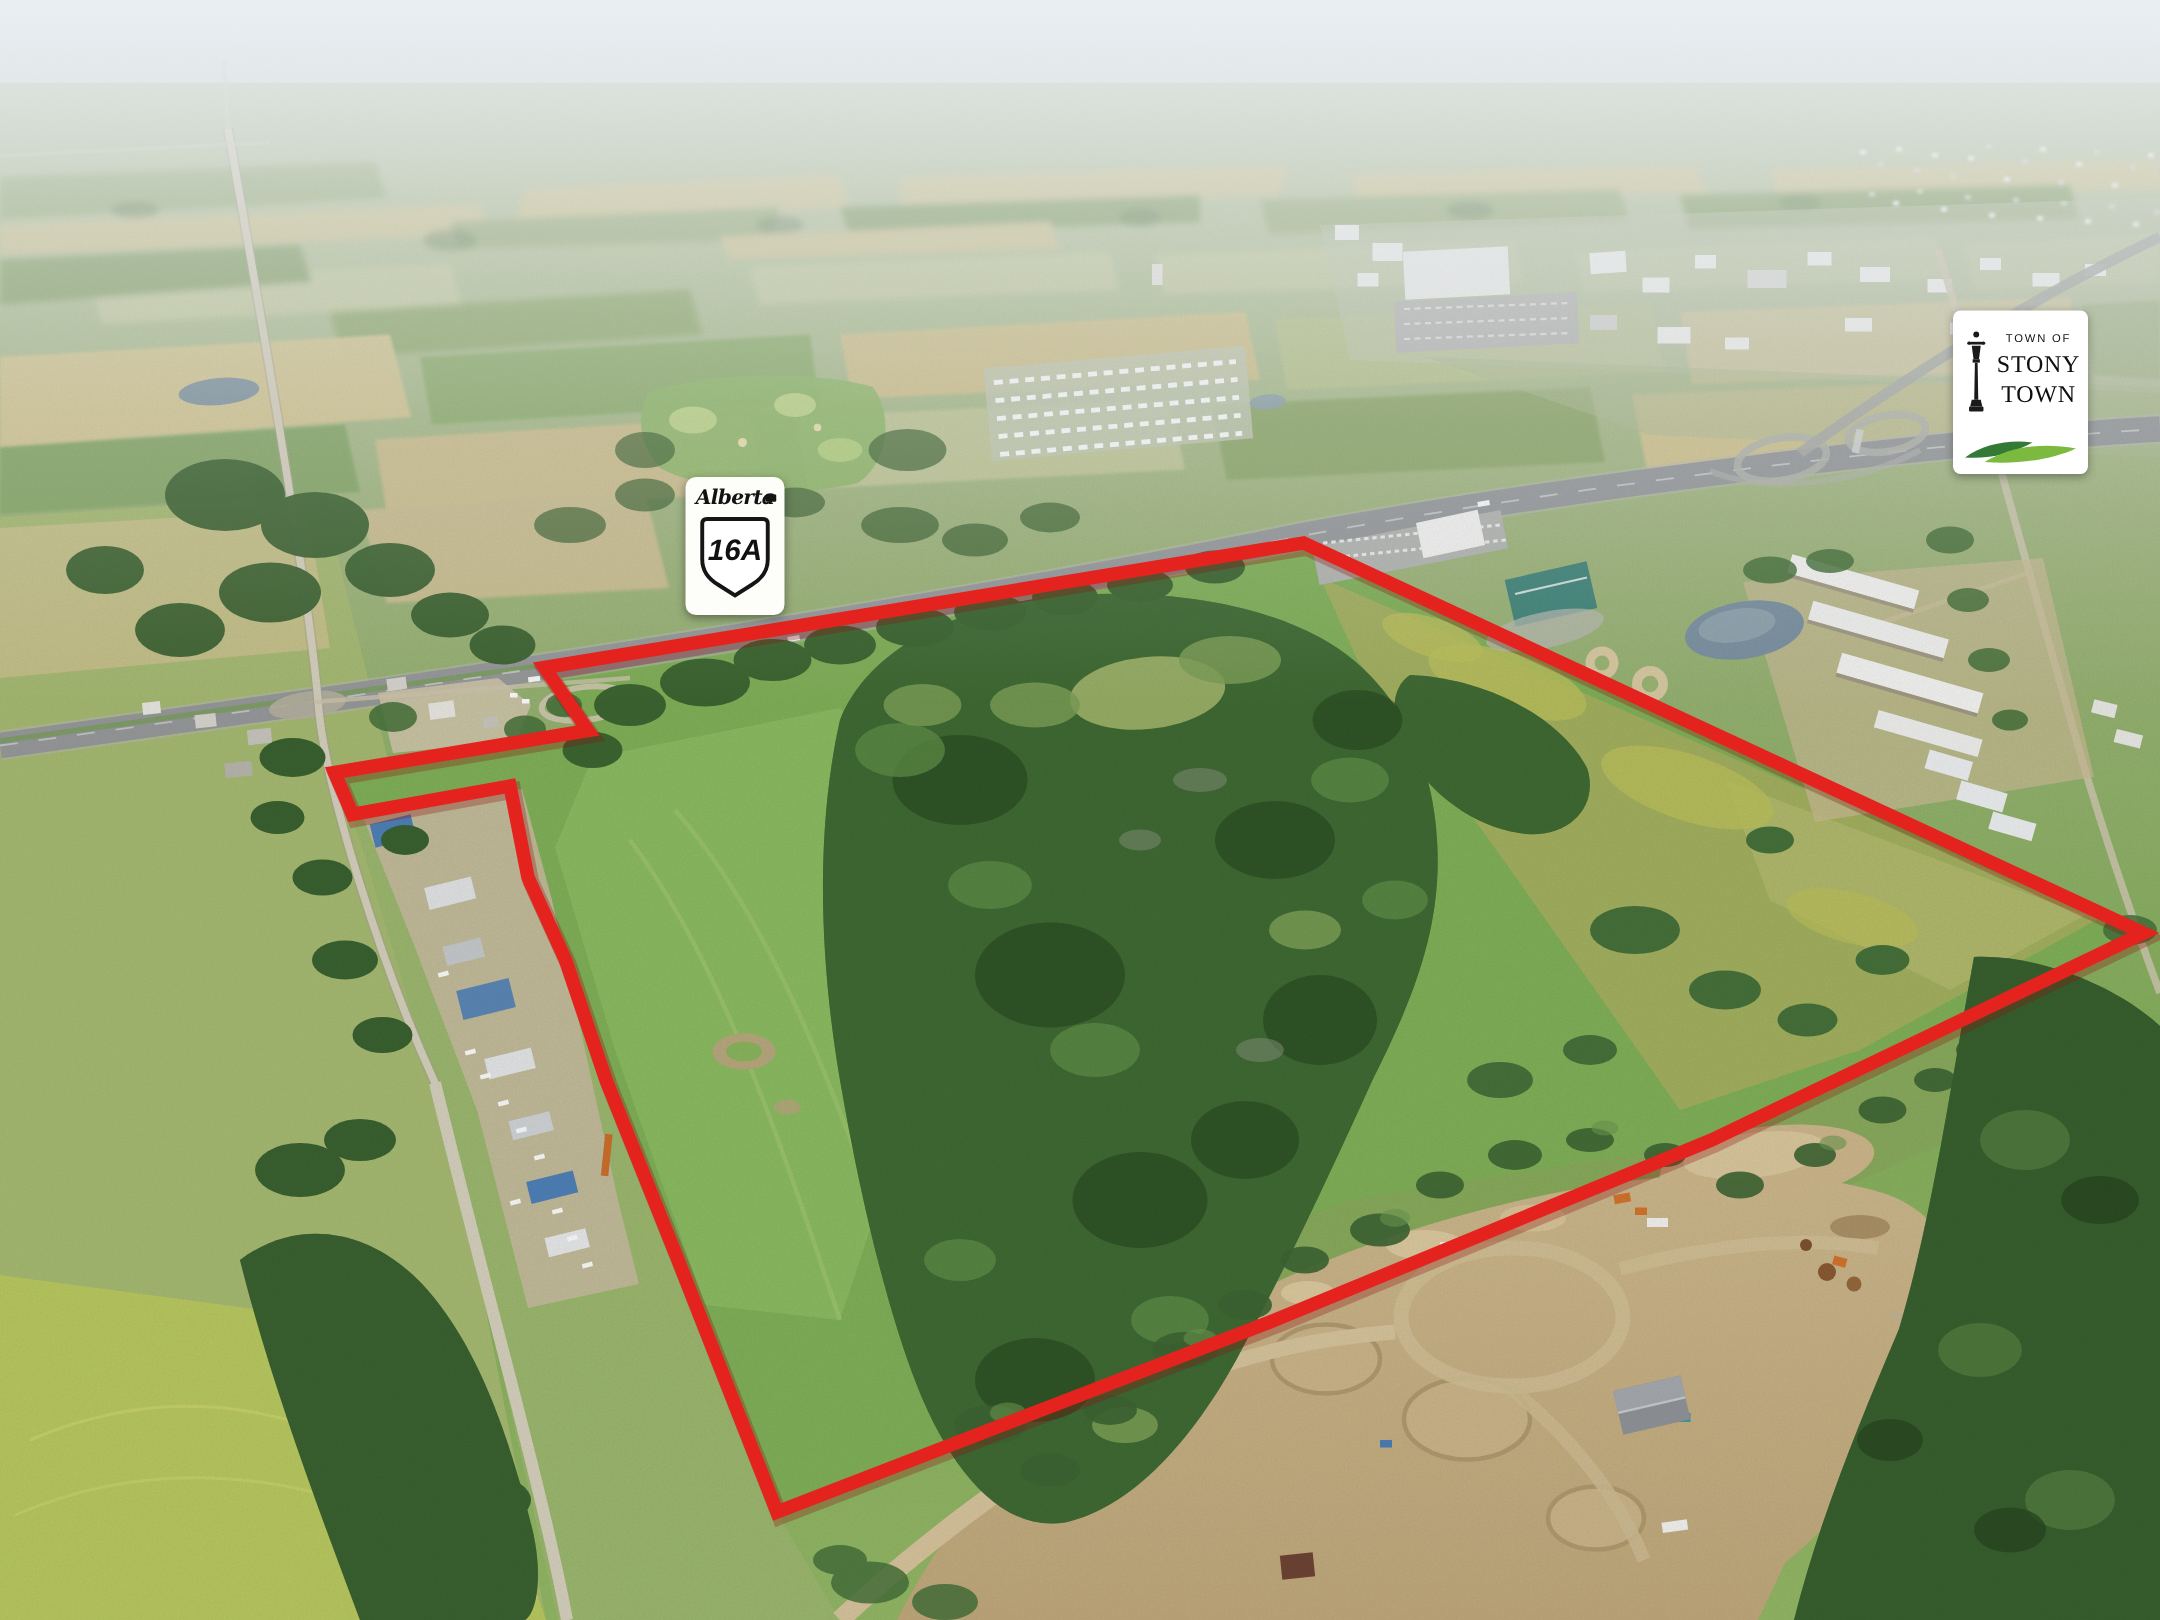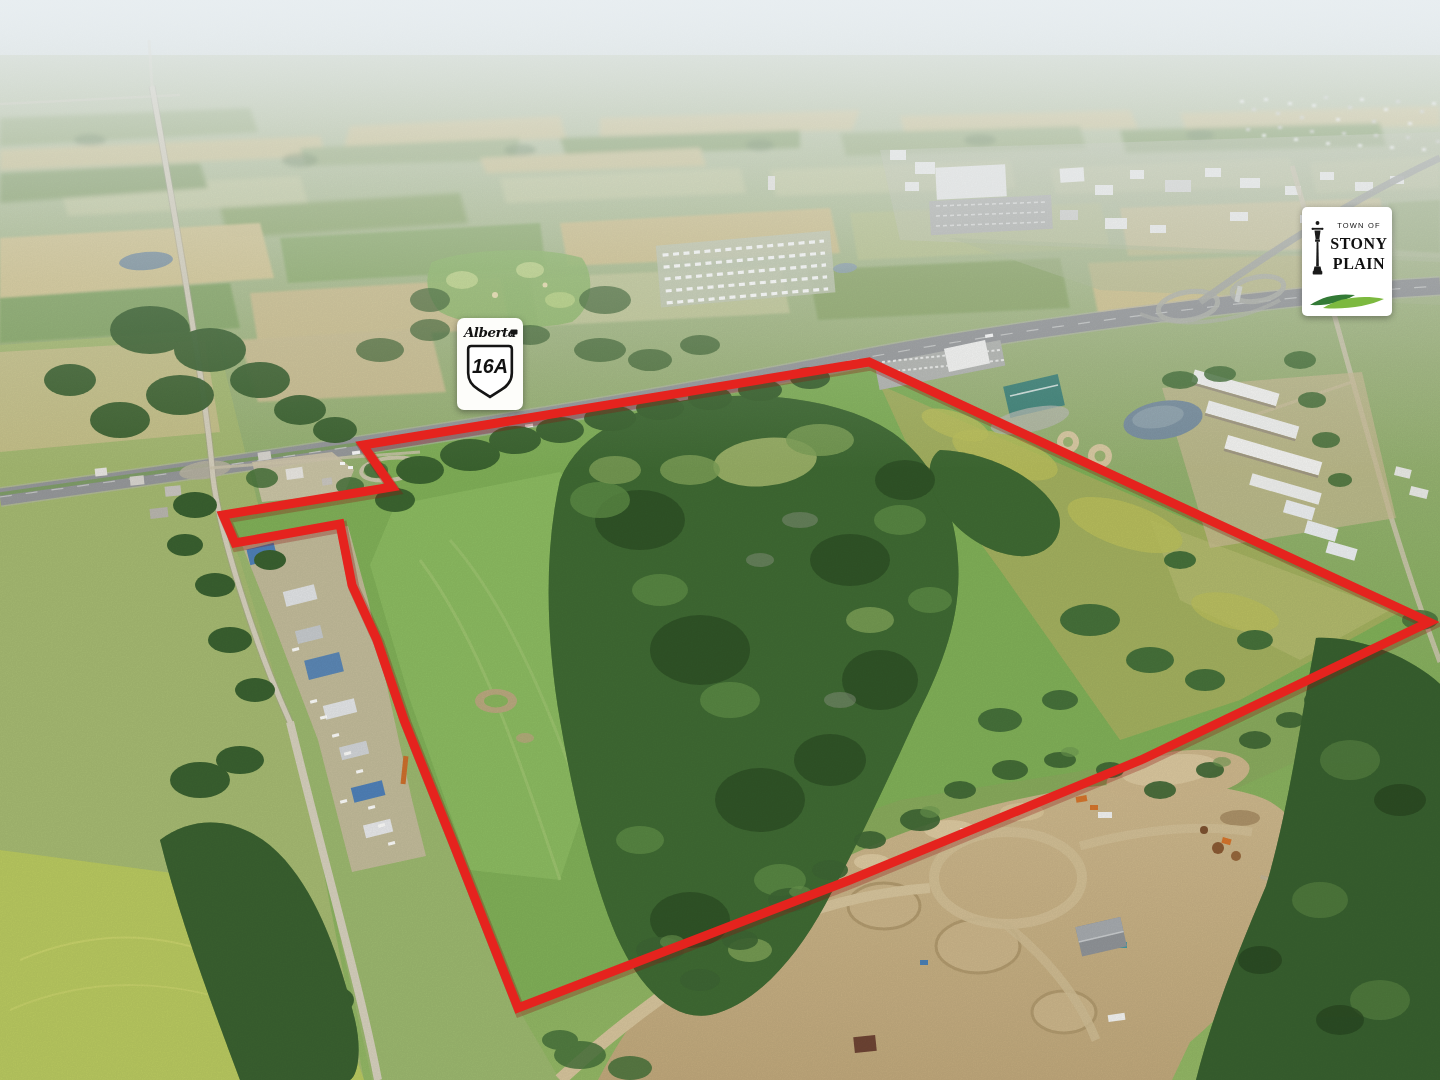--- a/index.html
+++ b/index.html
@@ -14,21 +14,21 @@
     font-size:13.5px;color:#121212;letter-spacing:-.5px;}
   .flag-ico{position:absolute;right:5px;top:6px;}
   .crest-wrap{width:52px;margin:1px auto 0;font-style:italic;}
 
   
   .logo-card{position:absolute;left:1302px;top:207px;width:90px;height:109px;background:#ffffff;
     border-radius:5px;box-shadow:0 2px 6px rgba(30,30,30,.4);text-align:center;}
   .lamp-ico{position:absolute;left:8px;top:13px;}
   .logo-text{position:absolute;left:27px;top:14px;width:60px;color:#0f0f0f;}
   .logo-top{font-size:7.5px;font-weight:500;letter-spacing:1.2px;margin-bottom:4px;}
-  .logo-name{font-family:"Liberation Serif",serif;font-weight:700;font-size:16px;line-height:1.22;letter-spacing:.5px;}
+  .logo-name{font-family:"Liberation Serif",serif;font-weight:400;font-size:16px;line-height:1.22;letter-spacing:.5px;}
   .swoosh-ico{position:absolute;left:7px;bottom:6px;}
 </style>
 </head>
 <body>
 
 <div id="stage">
 
 <svg id="scene" width="1440" height="1080" viewBox="0 0 1440 1080">
   <defs>
     <linearGradient id="skyG" x1="0" y1="0" x2="0" y2="1">
@@ -561,21 +561,21 @@
       <path d="M 6,14 L 14,14 L 12.4,26 L 7.6,26 Z"></path>
       <rect x="6.8" y="26" width="6.4" height="3"></rect>
       <path d="M 8.8,29 L 11.2,29 L 11.8,62 L 8.2,62 Z"></path>
       <path d="M 6,62 H 14 L 15.4,68 H 4.6 Z"></path>
       <rect x="3.6" y="68" width="12.8" height="4.5" rx="1"></rect>
     </g>
   </svg>
   <div class="logo-text">
     <div class="logo-top">TOWN OF</div>
     <div class="logo-name">STONY</div>
-    <div class="logo-name">PLAIN</div>
+    <div class="logo-name">TOWN</div>
   </div>
   <svg class="swoosh-ico" width="76" height="20" viewBox="0 0 76 20">
     <path d="M 1,15 C 14,6 30,3 46,5 C 34,12 18,16 1,15 Z" fill="#337a36"></path>
     <path d="M 14,18 C 32,7 54,5 75,9 C 60,16 36,20 14,18 Z" fill="#7cb93f"></path>
   </svg>
 </div>
 
 </div>
 
 </body></html>

